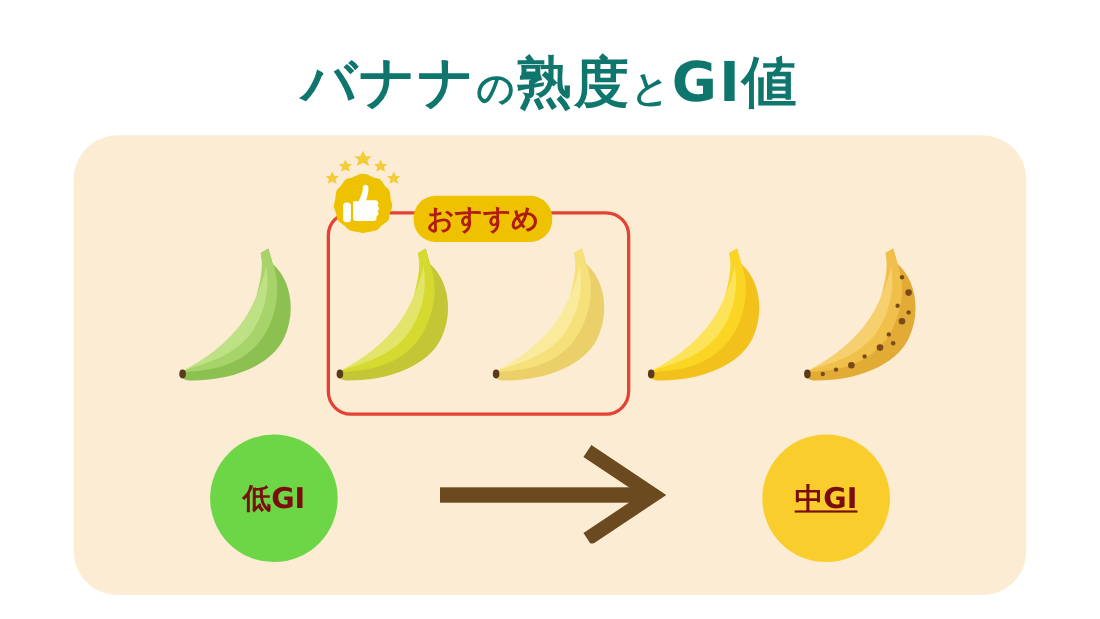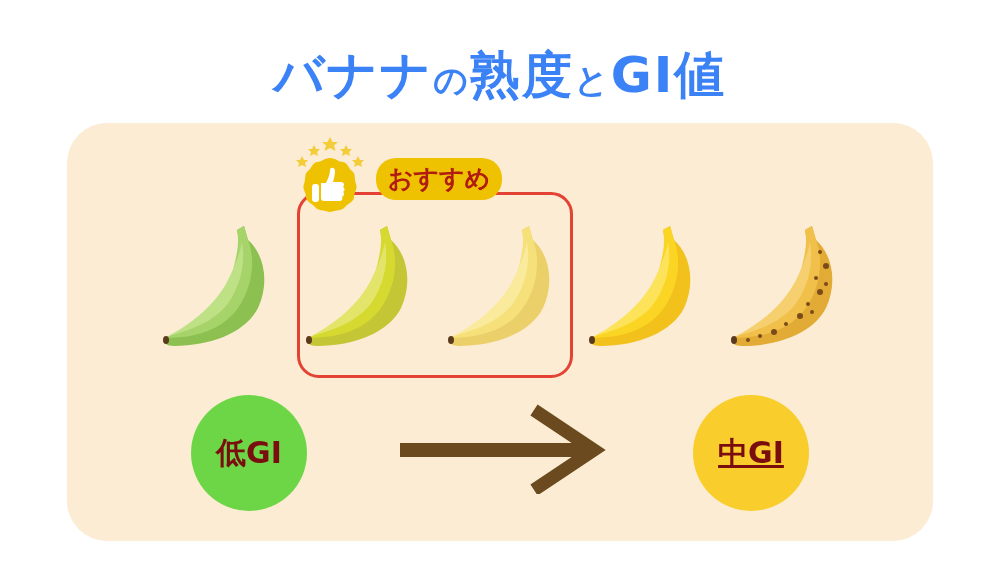--- a/index.html
+++ b/index.html
@@ -1,41 +1,41 @@
 <!DOCTYPE html>
 <html><head>
 <meta charset="utf-8">
 <style>
   * { margin:0; padding:0; box-sizing:border-box; }
   html, body { width:1000px; height:563px; background:#ffffff; overflow:hidden; }
   body { position:relative; font-family:"DejaVu Sans", "Liberation Sans", sans-serif; }
   .title {
     position:absolute; left:0; top:42px; width:1000px; text-align:center;
-    font-size:50px; font-weight:bold; color:#3b82f6; letter-spacing:2px;
+    font-size:50px; font-weight:bold; color:#0f766e; letter-spacing:2px;
   }
   .title .small { font-size:34px; }
   .panel {
     position:absolute; left:67px; top:123px; width:866px; height:418px;
     background:#fbecd3; border-radius:40px;
   }
   .rec-box {
     position:absolute; left:297px; top:192px; width:276px; height:186px;
     border:3px solid #e34234; border-radius:22px;
   }
   .rec-label {
-    position:absolute; left:376px; top:158px; width:126px; height:42px;
+    position:absolute; left:376px; top:178px; width:126px; height:42px;
     background:#eec200; border-radius:20px; color:#b01c12;
     font-size:25px; font-weight:bold; text-align:center; line-height:42px;
   }
   .badge { position:absolute; left:288px; top:134px; width:84px; height:92px; }
   .banana { position:absolute; width:130px; height:140px; }
   .gi-circle {
     position:absolute; width:116px; height:116px; border-radius:50%;
     display:flex; align-items:center; justify-content:center;
-    color:#7a0e0e; font-weight:bold; font-size:30px;
+    color:#7a0e0e; font-weight:bold; font-size:26px;
   }
   .arrow { position:absolute; left:398px; top:404px; width:210px; height:90px; }
 </style>
 </head>
 <body>
 
 <div class="title">
   <span>バナナ</span><span class="small">の</span><span>熟度</span><span class="small">と</span><span>GI値</span>
 </div>
 

